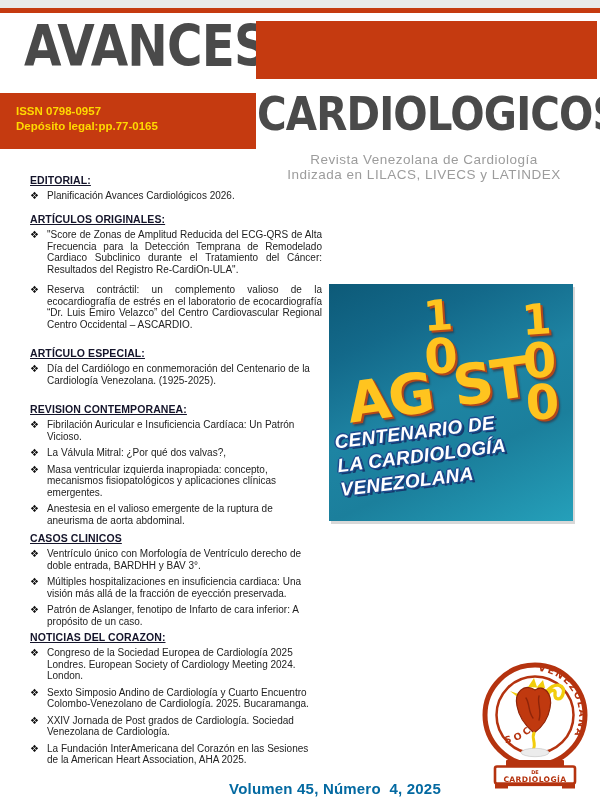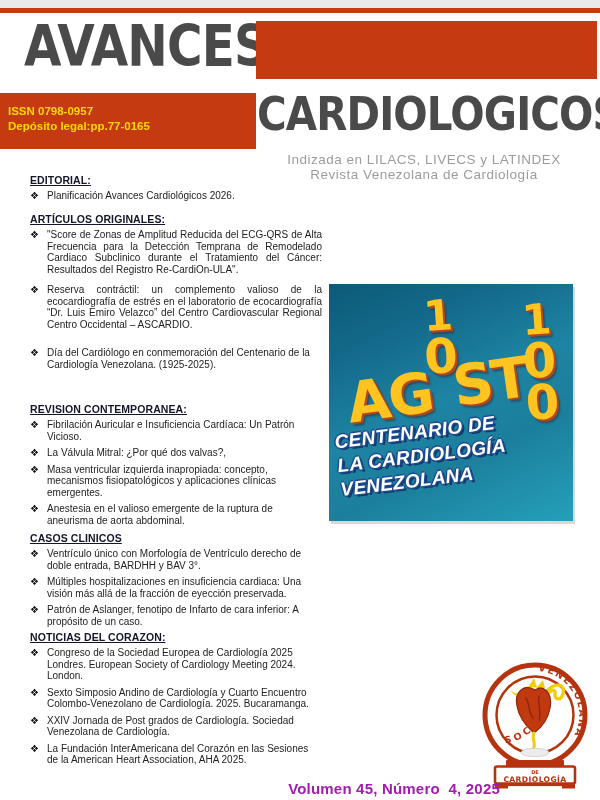--- a/index.html
+++ b/index.html
@@ -12,21 +12,21 @@
   *{box-sizing:border-box}
   body{margin:0;background:#e9e9e9;font-family:"Liberation Sans","DejaVu Sans",sans-serif;}
   .page{position:relative;width:600px;height:800px;margin:8px auto;background:#fff;overflow:hidden;}
 
   .top-strip{position:absolute;left:0;top:0;width:600px;height:5px;background:var(--red);}
   .brand-avances{position:absolute;left:24px;top:6px;font-family:"DejaVu Sans",sans-serif;
     font-weight:bold;font-size:57px;line-height:64px;color:var(--title-gray);
     transform:scaleX(.85);transform-origin:left top;letter-spacing:-1px;white-space:nowrap;}
   .red-block{position:absolute;left:256px;top:13px;width:341px;height:58px;background:var(--red);}
   .red-band{position:absolute;left:0;top:85px;width:256px;height:56px;background:var(--red);
-    color:var(--yellow);font-weight:bold;font-size:11.5px;line-height:15px;padding:11px 0 0 8px;}
+    color:var(--yellow);font-weight:bold;font-size:11.5px;line-height:15px;padding:11px 0 0 16px;}
   .brand-cardio{position:absolute;left:257px;top:70px;font-family:"DejaVu Sans",sans-serif;
     font-weight:bold;font-size:47px;line-height:72px;color:var(--title-gray);
     transform:scaleX(.86);transform-origin:left top;letter-spacing:-1px;white-space:nowrap;}
   .subtitle{position:absolute;left:250px;top:144px;width:348px;text-align:center;
     color:var(--sub-gray);font-size:13.5px;line-height:15px;letter-spacing:.5px;}
 
   .toc{position:absolute;left:30px;top:0;width:292px;height:800px;}
   .toc-section{position:absolute;left:0;width:100%;}
   .sec-0{top:166px}.sec-1{top:205px}.sec-2{top:339px}.sec-3{top:395px}.sec-4{top:524px}.sec-5{top:623px}
   .sec-title{font-size:10.5px;font-weight:bold;text-decoration:underline;color:#14142a;
@@ -48,43 +48,43 @@
   .col1{left:94px;top:14px}
   .col2{left:194px;top:18px}
   .d1{font-size:42px}.d0{font-size:48px}
   .slogan{position:absolute;left:8px;top:136px;transform:rotate(-7deg);color:#fff;font-weight:bold;
     font-style:italic;font-size:19px;line-height:24px;letter-spacing:.3px;white-space:nowrap;
     text-shadow:-1.5px 0 0 #1d4b8f,1.5px 0 0 #1d4b8f,0 -1.5px 0 #1d4b8f,0 1.5px 0 #1d4b8f,2.5px 2.5px 0 #16386b;}
 
   .seal{position:absolute;left:476px;top:652px;width:118px;height:132px;}
   .seal text{font-family:"DejaVu Sans",sans-serif;font-weight:bold;fill:var(--seal-red);}
 
-  .footer-volume{position:absolute;left:170px;top:772px;width:330px;text-align:right;
-    font-size:15px;font-weight:bold;color:#a21caf;letter-spacing:.2px;white-space:pre;}
+  .footer-volume{position:absolute;left:170px;top:772px;width:330px;text-align:center;
+    font-size:15px;font-weight:bold;color:#0369a1;letter-spacing:.2px;white-space:pre;}
 </style>
 </head>
 <body>
 
 <div class="page">
 
   <div class="top-strip"></div>
 
   <div class="brand-avances">AVANCES</div>
   <div class="red-block"></div>
 
   <div class="red-band">
     <div>ISSN 0798-0957</div>
     <div>Depósito legal:pp.77-0165</div>
   </div>
 
   <div class="brand-cardio">CARDIOLOGICOS</div>
 
   <div class="subtitle">
+    <div>Revista Venezolana de Cardiología</div>
     <div>Indizada en LILACS, LIVECS y LATINDEX</div>
-    <div>Revista Venezolana de Cardiología</div>
   </div>
 
   <div class="toc">
       <div class="toc-section sec-0">
         <div class="sec-title">EDITORIAL:</div>
         <div class="toc-item">
           <span class="bullet">❖</span>
           <span class="toc-item-text">Planificación Avances Cardiológicos 2026.</span>
         </div>
       </div>
@@ -93,20 +93,21 @@
         <div class="toc-item">
           <span class="bullet">❖</span>
           <span class="toc-item-text">"Score de Zonas de Amplitud Reducida del ECG-QRS de Alta Frecuencia para la Detección Temprana de Remodelado Cardiaco Subclinico durante el Tratamiento del Cáncer: Resultados del Registro Re-CardiOn-ULA".</span>
         </div>
         <div class="toc-item">
           <span class="bullet">❖</span>
           <span class="toc-item-text">Reserva contráctil: un complemento valioso de la ecocardiografía de estrés en el laboratorio de ecocardiografía “Dr. Luis Emiro Velazco” del Centro Cardiovascular Regional Centro Occidental – ASCARDIO.</span>
         </div>
       </div>
       <div class="toc-section sec-2">
+        <div class="sec-title">ARTÍCULO ESPECIAL:</div>
         <div class="toc-item">
           <span class="bullet">❖</span>
           <span class="toc-item-text">Día del Cardiólogo en conmemoración del Centenario de la Cardiología Venezolana.   (1925-2025).</span>
         </div>
       </div>
       <div class="toc-section sec-3">
         <div class="sec-title">REVISION CONTEMPORANEA:</div>
         <div class="toc-item">
           <span class="bullet">❖</span>
           <span class="toc-item-text">Fibrilación Auricular e Insuficiencia Cardíaca: Un Patrón Vicioso.</span>

